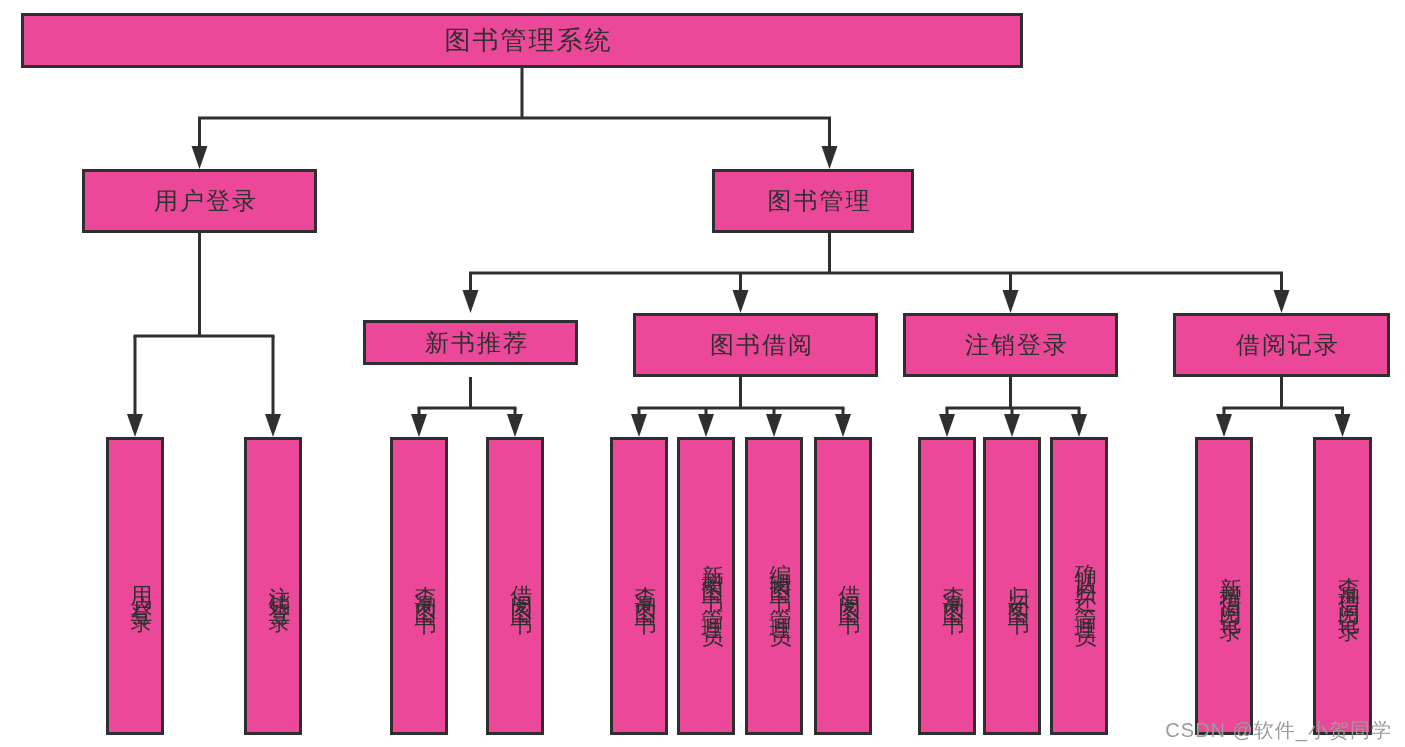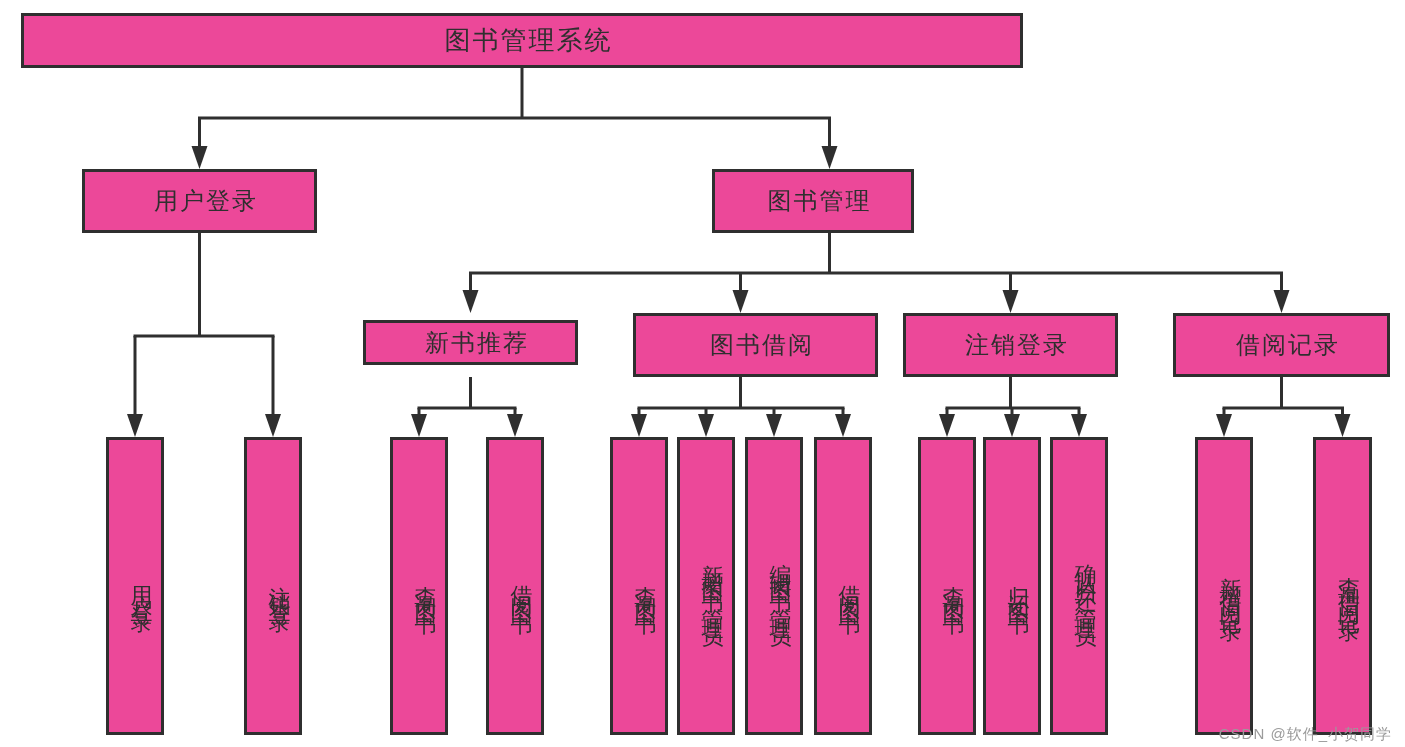--- a/index.html
+++ b/index.html
@@ -46,21 +46,21 @@
     writing-mode: vertical-lr;
     text-orientation: mixed;
     font-size: 22px;
     letter-spacing: 9px;
     line-height: 1;
   }
   #watermark {
     position: absolute;
     right: 13px;
     bottom: 3px;
-    font-size: 15px;
+    font-size: 20px;
     color: var(--watermark-color, #9b9b9b);
     letter-spacing: 1px;
     white-space: nowrap;
     z-index: 5;
   }
 </style>
 </head>
 <body>
 
 <div id="canvas" style="--line-color: #2f2f2f; --text-color: #2f2f2f; --watermark-color: #9b9b9b; background: rgb(255, 255, 255);">

